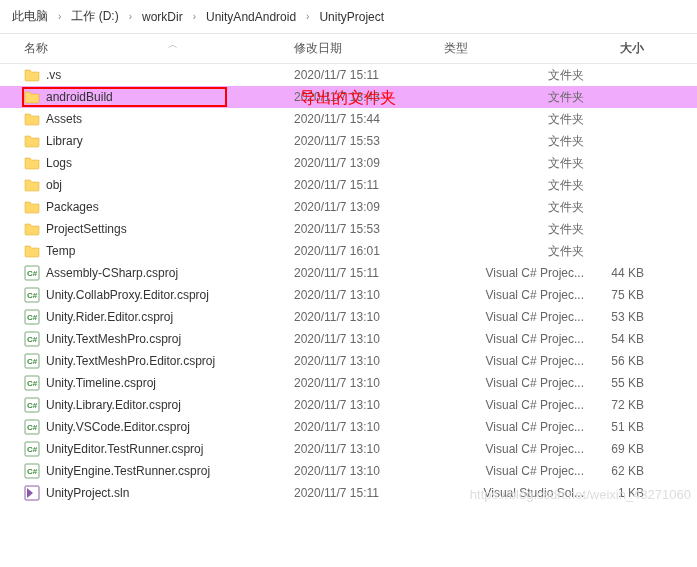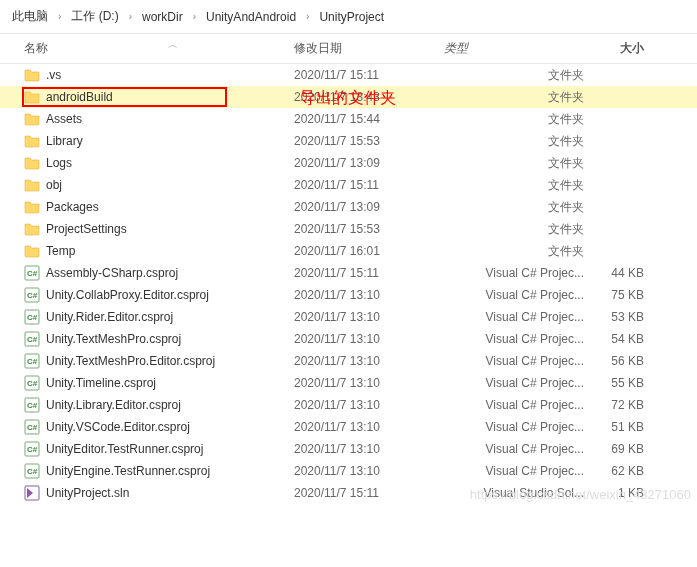--- a/index.html
+++ b/index.html
@@ -3,30 +3,30 @@
   <meta charset="utf-8">
   <style>
     * { margin: 0; padding: 0; box-sizing: border-box; font-family: "Microsoft YaHei", "Segoe UI", sans-serif; }
     body { background: #fff; font-size: 12px; color: #333; width: 697px; }
     .breadcrumb { padding: 8px 12px; border-bottom: 1px solid #e8e8e8; display: flex; align-items: center; gap: 4px; }
     .breadcrumb span.sep { color: #888; margin: 0 6px; font-size: 10px; }
     .breadcrumb span.crumb { color: #333; }
     .header-row { display: flex; padding: 6px 0 6px 24px; border-bottom: 1px solid #e8e8e8; color: #555; position: relative; }
     .col-name { width: 270px; }
     .col-date { width: 150px; }
-    .col-type { width: 140px; font-style: italic; }
+    .col-type { width: 140px; }
     .col-size { width: 80px; text-align: right; padding-right: 20px; font-weight: bold; }
     .sort-arrow { position: absolute; left: 168px; top: 4px; color: #888; font-size: 10px; }
     .row { display: flex; align-items: center; padding: 3px 0 3px 24px; height: 22px; }
     .row .icon { width: 16px; height: 16px; margin-right: 6px; display: inline-flex; align-items: center; justify-content: center; flex-shrink: 0; }
     .row .name-txt { flex: 0 0 248px; white-space: nowrap; overflow: hidden; text-overflow: ellipsis; }
     .row .date-txt { width: 150px; color: #666; }
     .row .type-txt { width: 140px; color: #666; white-space: nowrap; overflow: hidden; text-overflow: ellipsis; text-align: right; }
     .row .size-txt { width: 80px; text-align: right; color: #666; padding-right: 20px; }
-    .row.selected { background: #fef9c3; }
+    .row.selected { background: #f0abfc; }
     .highlight-box { border: 2px solid #ff0000; position: absolute; pointer-events: none; }
     .annotation { position: absolute; color: #ff0000; font-size: 16px; pointer-events: none; }
     .watermark { position: absolute; right: 6px; bottom: 2px; color: #ddd; font-size: 13px; }
     .content { position: relative; }
     svg.folder { fill: #ffd76a; stroke: #dba82a; stroke-width: 0.5; }
     svg.csproj rect { fill: #fff; stroke: #7aaa7a; }
     svg.csproj text { fill: #3a8a3a; font-size: 8px; font-weight: bold; }
     svg.sln rect { fill: #fff; stroke: #8a5aa8; }
     svg.sln .corner { fill: #8a5aa8; }
   </style>

